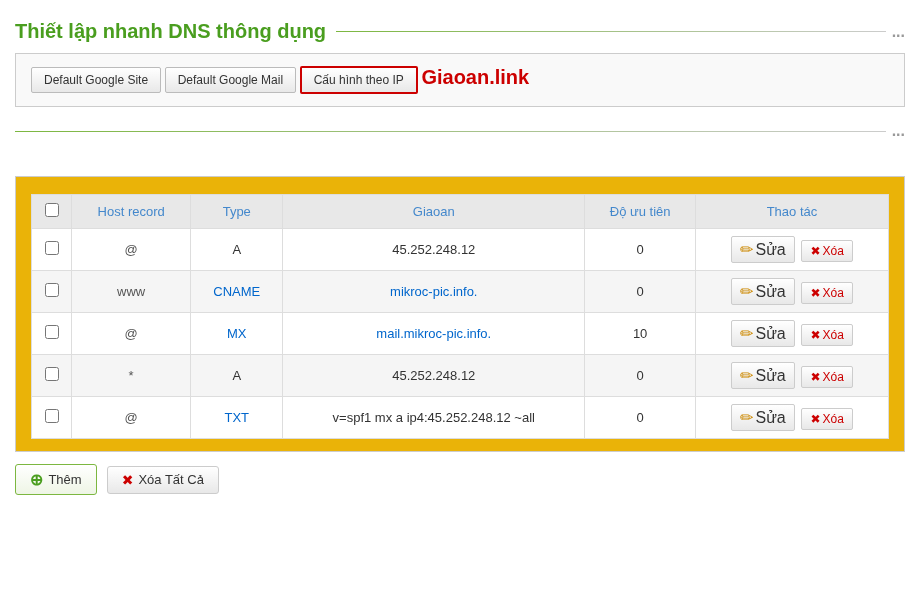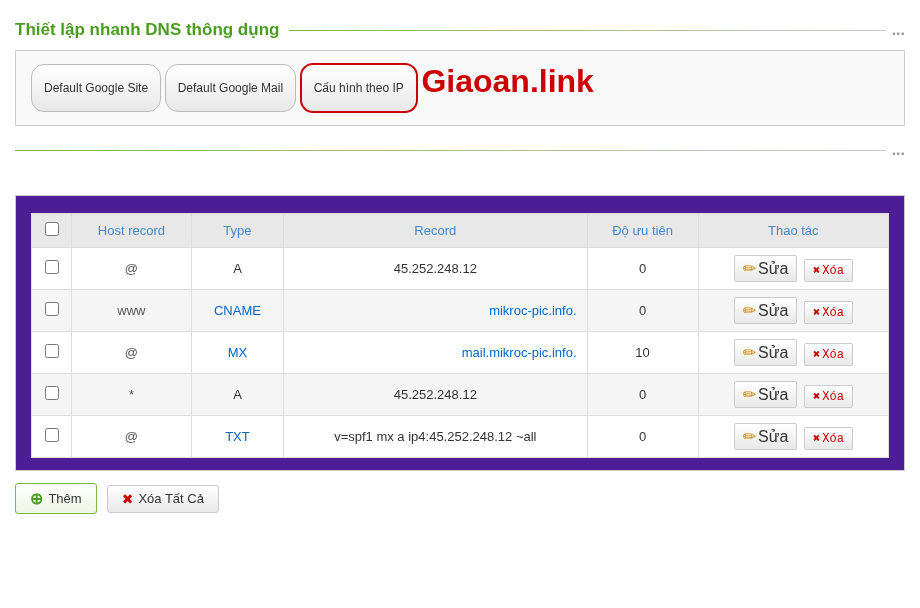--- a/index.html
+++ b/index.html
@@ -11,21 +11,21 @@
       padding: 10px 15px;
     }
     .section-header {
       display: flex;
       align-items: center;
       margin-bottom: 10px;
       margin-top: 10px;
     }
     .section-title {
       color: #4a9e1f;
-      font-size: 17px;
+      font-size: 20px;
       font-weight: bold;
       white-space: nowrap;
       margin-right: 10px;
     }
     .section-line {
       flex: 1;
       height: 1px;
       background: linear-gradient(to right, #7cb740, #ccc);
       margin-right: 6px;
     }
@@ -37,38 +37,38 @@
     .quick-dns-area {
       border: 1px solid #ccc;
       background: #f9f9f9;
       padding: 12px 15px;
       margin-bottom: 10px;
     }
     .btn-quick {
       border: 1px solid #bbb;
       background: linear-gradient(to bottom, #fff, #e8e8e8);
       color: #333;
-      padding: 16px 12px;
+      padding: 5px 12px;
       cursor: pointer;
       font-size: 12px;
-      border-radius: 13px;
+      border-radius: 2px;
     }
     .btn-quick.active, .btn-highlighted {
       border: 2px solid #c00;
       background: linear-gradient(to bottom, #fff, #e8e8e8);
     }
     .brand-logo {
       margin-left: auto;
-      font-size: 32px;
+      font-size: 20px;
       font-weight: bold;
       color: #cc0000;
     }
     .records-area {
       border: 1px solid #ccc;
-      background: #4c1d95;
+      background: #eab308;
       padding: 12px 15px;
       margin-top: 36px;
     }
     table {
       width: 100%;
       border-collapse: collapse;
       background: #fff;
       margin-top: 5px;
     }
     thead tr {
@@ -88,42 +88,41 @@
       border: 1px solid #ddd;
       font-size: 13px;
     }
     tbody tr:nth-child(even) { background: #f5f5f5; }
     tbody tr:nth-child(odd) { background: #fff; }
     .host-col { color: #555; }
     .type-a { color: #333; }
     .type-cname { color: #0066cc; }
     .type-mx { color: #0066cc; }
     .type-txt { color: #0066cc; }
-    .value-col { color: #0066cc; text-align: right; }
+    .value-col { color: #0066cc; }
     .value-black { color: #333; }
     .action-cell { white-space: nowrap; }
     .btn-sua {
       border: 1px solid #ccc;
       background: linear-gradient(to bottom, #fff, #e8e8e8);
       color: #333;
       padding: 3px 8px;
       cursor: pointer;
       font-size: 16px;
       border-radius: 2px;
       margin-right: 3px;
     }
     .btn-xoa {
       border: 1px solid #ccc;
       background: linear-gradient(to bottom, #fff, #e8e8e8);
       color: #cc0000;
       padding: 3px 8px;
       cursor: pointer;
       font-size: 12px;
       border-radius: 2px;
-      font-family: Liberation Mono, monospace;
     }
     .btn-pencil { color: #cc8800; margin-right: 2px; }
     .btn-x { color: #cc0000; margin-right: 2px; }
     .bottom-actions {
       display: flex;
       gap: 10px;
       margin-top: 12px;
       align-items: center;
     }
     .btn-them {
@@ -177,21 +176,21 @@
 
 <div class="records-area">
   <table>
     <thead>
       <tr>
         <th style="width:40px;">
           <input type="checkbox" style="">
         </th>
         <th><span>Host record</span></th>
         <th><span>Type</span></th>
-        <th><span>Record</span></th>
+        <th><span>Giaoan</span></th>
         <th><span>Độ ưu tiên</span></th>
         <th><span>Thao tác</span></th>
       </tr>
     </thead>
     <tbody id="records-tbody">
     <tr>
       <td>
         <input type="checkbox" style="">
       </td>
       <td class="host-col">@</td>

